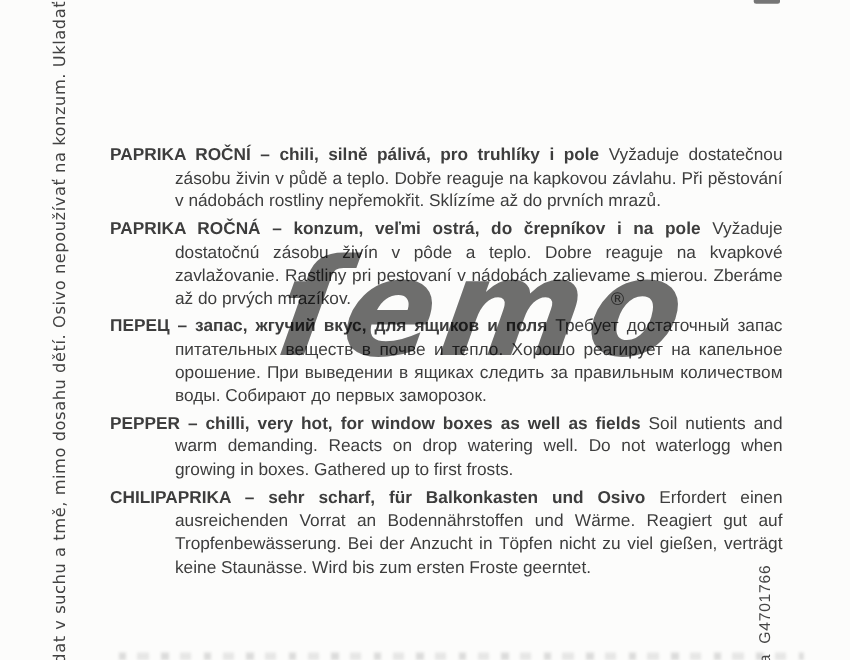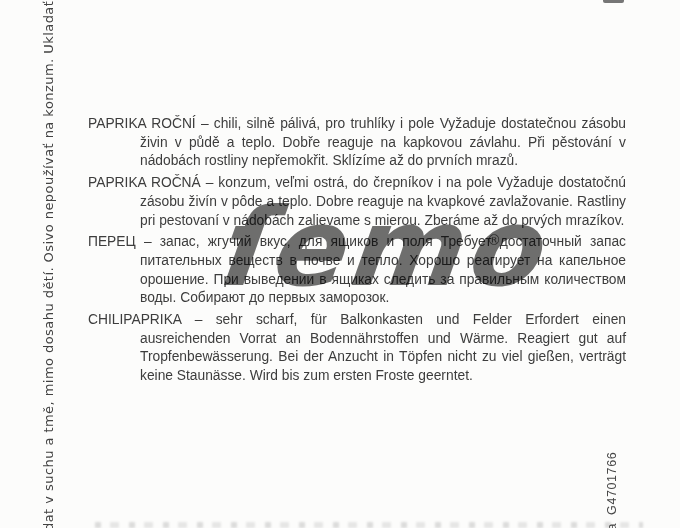--- a/index.html
+++ b/index.html
@@ -8,21 +8,21 @@
     background:#fcfcfb;
     font-family:"Liberation Sans",sans-serif;
   }
   
   .content{
     position:absolute;left:88px;top:115px;width:538px;
     color:#3d3d3d;font-size:13.8px;line-height:18.7px;
     text-align:justify;text-justify:inter-word;
   }
   .para{padding-left:52px;text-indent:-52px;margin:0 0 3px 0;}
-  .term{font-weight:normal;}
+  .term{font-weight:bold;}
   
   .vleft{
     position:absolute;left:41px;top:531px;width:800px;
     transform-origin:0 0;transform:rotate(-90deg);
     white-space:pre;font-family:"DejaVu Sans",sans-serif;
     font-size:13px;letter-spacing:.45px;color:#424242;
   }
   .vright{
     position:absolute;left:605px;top:534px;width:300px;
     transform-origin:0 0;transform:rotate(-90deg);
@@ -65,22 +65,23 @@
 <div class="vright">ia  G4701766</div>
 
 <div class="content">
 
   <p class="para"><span class="term">PAPRIKA ROČNÍ – chili, silně pálivá, pro truhlíky i pole</span> <span>Vyžaduje dostatečnou zásobu živin v půdě a teplo. Dobře reaguje na kapkovou závlahu. Při pěstování v nádobách rostliny nepřemokřit. Sklízíme až do prvních mrazů.</span></p>
 
   <p class="para"><span class="term">PAPRIKA ROČNÁ – konzum, veľmi ostrá, do črepníkov i na pole</span> <span>Vyžaduje dostatočnú zásobu živín v pôde a teplo. Dobre reaguje na kvapkové zavlažovanie. Rastliny pri pestovaní v nádobách zalievame s mierou. Zberáme až do prvých mrazíkov.</span></p>
 
   <p class="para"><span class="term">ПЕРЕЦ – запас, жгучий вкус, для ящиков и поля</span> <span>Требует достаточный запас питательных веществ в почве и тепло. Хорошо реагирует на капельное орошение. При выведении в ящиках следить за правильным количеством воды. Собирают до первых заморозок.</span></p>
 
+  <p class="para"><span class="term">PEPPER – chilli, very hot, for window boxes as well as fields</span> <span>Soil nutients and warm demanding. Reacts on drop watering well. Do not waterlogg when growing in boxes. Gathered up to first frosts.</span></p>
 
-  <p class="para"><span class="term">CHILIPAPRIKA – sehr scharf, für Balkonkasten und Felder</span> <span>Erfordert einen ausreichenden Vorrat an Bodennährstoffen und Wärme. Reagiert gut auf Tropfenbewässerung. Bei der Anzucht in Töpfen nicht zu viel gießen, verträgt keine Staunässe. Wird bis zum ersten Froste geerntet.</span></p>
+  <p class="para"><span class="term">CHILIPAPRIKA – sehr scharf, für Balkonkasten und Osivo</span> <span>Erfordert einen ausreichenden Vorrat an Bodennährstoffen und Wärme. Reagiert gut auf Tropfenbewässerung. Bei der Anzucht in Töpfen nicht zu viel gießen, verträgt keine Staunässe. Wird bis zum ersten Froste geerntet.</span></p>
 
 </div>
 
 <div class="watermark">ſemo</div>
 <div class="regmark">®</div>
 
 <div class="topmark"></div>
 <div class="cutline"></div>
 
 </body></html>

